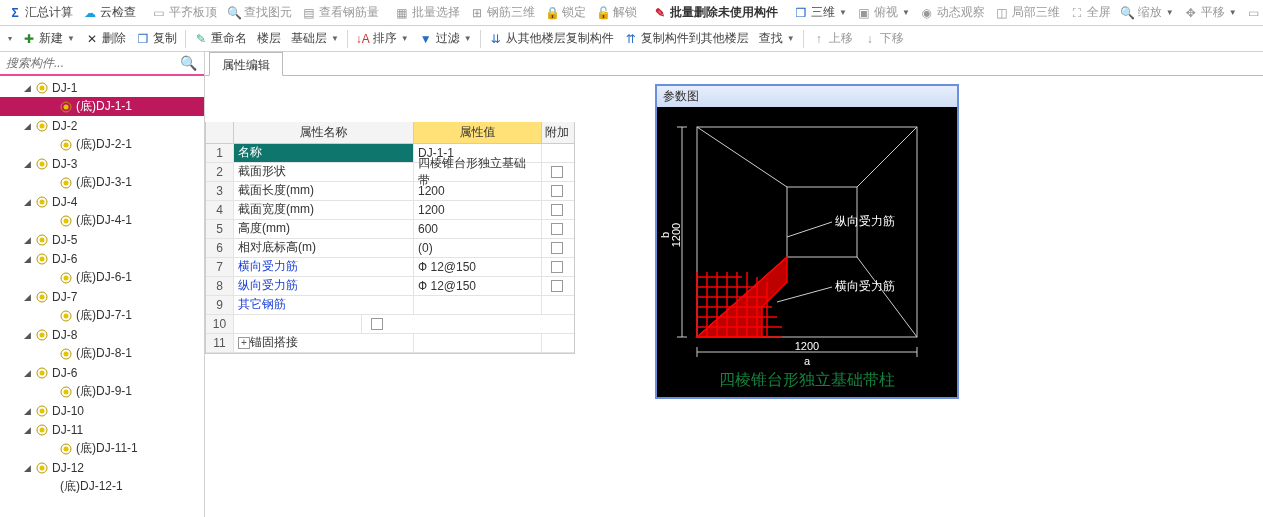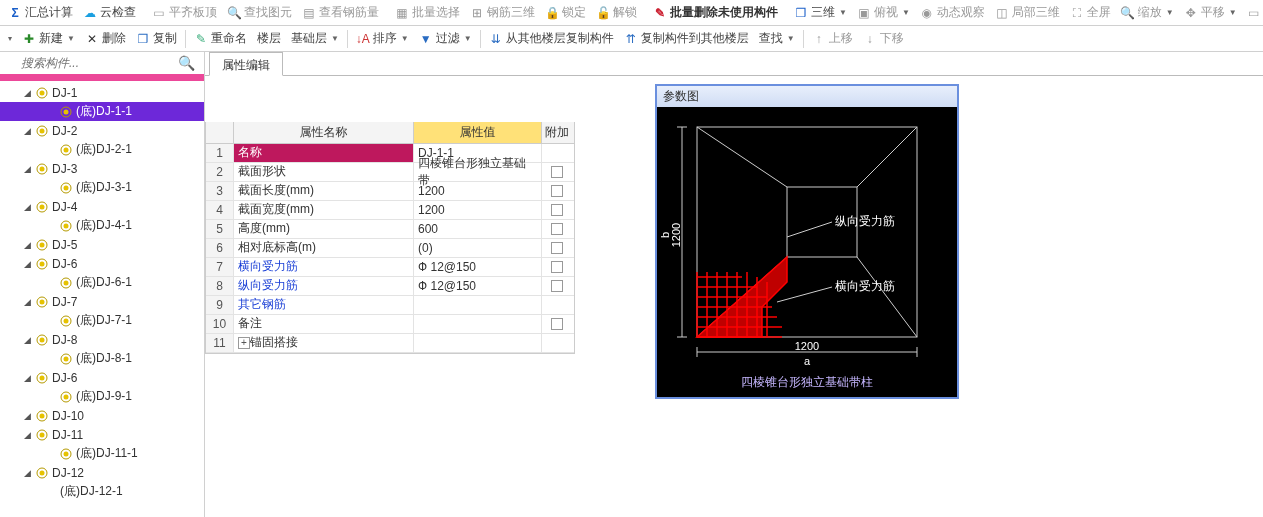--- a/index.html
+++ b/index.html
@@ -7,54 +7,54 @@
   .toolbar { display:flex; align-items:center; height:26px; border-bottom:1px solid #d0d0d0; padding:0 4px; gap:2px; white-space:nowrap; }
   .tb-btn { display:inline-flex; align-items:center; gap:3px; padding:2px 4px; color:#444; cursor:pointer;}
   .tb-btn.gray{ color:#999;}
   .tb-btn.bold{ font-weight: bold; color:#333;}
   .sep{ width:1px; height:18px; background:#d6d6d6; margin:0 2px;}
   .icon{display:inline-block; width:14px; height:14px; text-align:center; line-height:14px;}
   .dd{ font-size:8px; color:#666; margin-left:1px;}
 
   .main{ display:flex; height: calc(517px - 52px); }
   .left-pane{ width:205px; border-right:1px solid #d0d0d0; display:flex; flex-direction:column;}
-  .search-bar{ display:flex; align-items:center; border-bottom:7px solid #ec4899; padding:3px 21px;}
+  .search-bar{ display:flex; align-items:center; border-bottom:2px solid #ec4899; padding:3px 6px;}
   .search-bar input{ flex:1; border:none; outline:none; font-size:12px; color:#888; font-style:italic;}
   .search-bar .mag{ color:#0078d7; font-size:14px;}
   .tree{ flex:1; overflow:auto; padding-top:2px;}
   .tree-item{ display:flex; align-items:center; height:19px; padding-left:24px; cursor:pointer; white-space:nowrap;}
   .tree-child{ padding-left:60px;}
   .tree-item .tri{ width:10px; color:#555; font-size:9px; margin-right:2px;}
   .bullet{ display:inline-block; width:12px; height:12px; margin-right:4px;}
-  .tree-item.selected{ background:#6d28d9; color:#fff;}
+  .tree-item.selected{ background:#be185d; color:#fff;}
 
   .right-pane{ flex:1; display:flex; flex-direction:column;}
   .tabs{ display:flex; border-bottom:1px solid #bbb; height:24px;}
   .tab{ padding:4px 12px; border:1px solid #bbb; border-bottom:1px solid #fff; margin-bottom:-1px; margin-left:4px; background:#fff; font-size:12px;}
   .content-row{ display:flex; align-items:center; gap:80px; padding:0;}
 
   .prop-grid{ border:1px solid #ccc; border-top:none; width:370px;}
   .pg-head{ display:flex; background:#f4f4f4; border-bottom:1px solid #ccc; height:22px;}
   .pg-head div{display:flex; align-items:center; justify-content:center; border-right:1px solid #ccc; font-size:12px;}
   .pg-row{ display:flex; height:19px; border-bottom:1px solid #e3e3e3;}
   .pg-row > div{ border-right:1px solid #e3e3e3; display:flex; align-items:center; padding:0 4px;}
   .col-num{width:28px; justify-content:center; background:#f4f4f4; color:#555;}
   .col-name{width:180px;}
   .col-val{width:128px;}
   .col-extra{width:30px; justify-content:center;}
-  .pg-row.sel .col-name{ background:#be185d;color:#fff;}
+  .pg-row.sel .col-name{ background:#0f766e;color:#fff;}
   .blue-link{ color:#1a3fd6;}
   .valhead{ background:#ffe178;}
   .chk{ width:12px;height:12px;border:1px solid #999;background:#fff;}
   .expand{ width:12px;height:12px;border:1px solid #999; display:inline-flex;align-items:center;justify-content:center;font-size:10px;color:#555;background:#fff;}
 
   .diagram-panel{ border:2px solid #6a8fde; width:304px; margin-top:8px;}
   .diagram-title{ background:linear-gradient(#e8effc,#cfdcf4); padding:2px 6px; font-size:12px;}
   .diagram-body{ background:#000; width:300px; height:290px; position:relative;}
-  .diag-caption{ position:absolute; bottom:6px; left:0; right:0; text-align:center; color:#c4b5fd; font-family: SimSun, serif; font-size:12px;}
+  .diag-caption{ position:absolute; bottom:6px; left:0; right:0; text-align:center; color:#15803d; font-family: SimSun, serif; font-size:16px;}
 </style>
 </head>
 <body>
 
 <div class="toolbar">
   <span class="tb-btn">
       <span class="icon" style="color:#1a5fc9;font-weight:bold">Σ</span>
       <span>汇总计算</span>
     </span>
   <span class="tb-btn">
@@ -447,21 +447,20 @@
               </div>
             </div>
             <div class="pg-row">
               <div class="col-num">9</div>
               <div class="col-name blue-link">其它钢筋</div>
               <div class="col-val"></div>
               <div class="col-extra" style="border-right:none"></div>
             </div>
             <div class="pg-row">
               <div class="col-num">10</div>
-              <div class="col-name ">备注</div>
               <div class="col-val"></div>
               <div class="col-extra" style="border-right:none">
                 <span class="chk"></span>
               </div>
             </div>
             <div class="pg-row">
               <div class="col-num">11</div>
               <div class="col-name "><span class="expand">+</span> 锚固搭接</div>
               <div class="col-val"></div>
               <div class="col-extra" style="border-right:none"></div>

